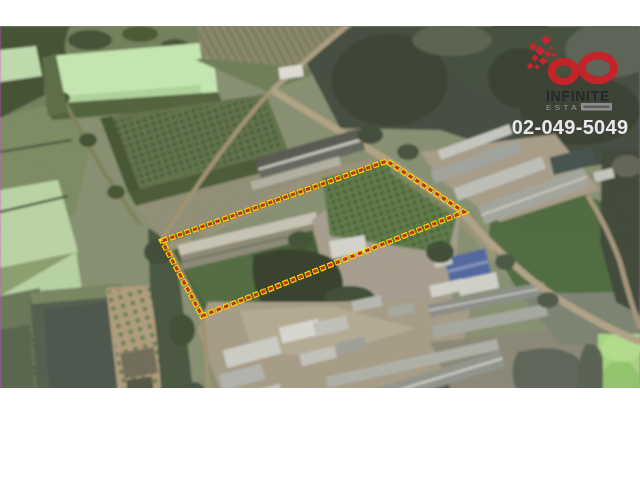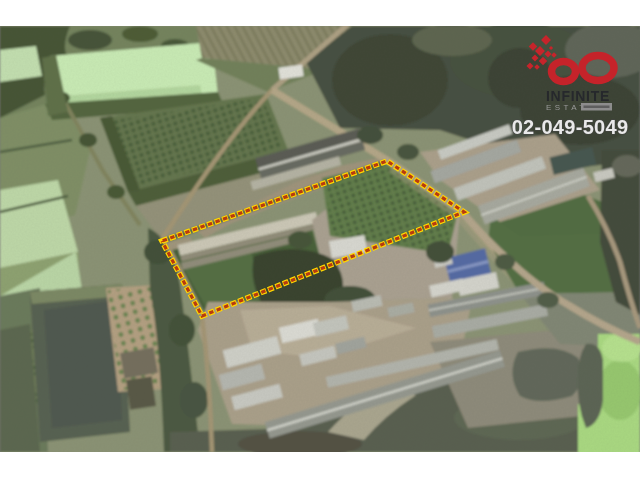--- a/index.html
+++ b/index.html
@@ -1,16 +1,16 @@
 <!DOCTYPE html>
 <html><head>
 <meta charset="utf-8">
 <style>
   html,body{margin:0;padding:0;background:#ffffff;}
-  #stage{position:relative;width:640px;height:480px;background:#737373;overflow:hidden;
+  #stage{position:relative;width:640px;height:388px;background:#d946ef;overflow:hidden;
          font-family:"Liberation Sans", sans-serif;}
 </style>
 </head>
 <body>
 <div id="stage">
 <svg width="640" height="480" viewBox="0 0 640 480">
 <defs>
   <filter id="soft" x="-5%" y="-5%" width="110%" height="110%">
     <feGaussianBlur stdDeviation="0.8"></feGaussianBlur>
   </filter>

